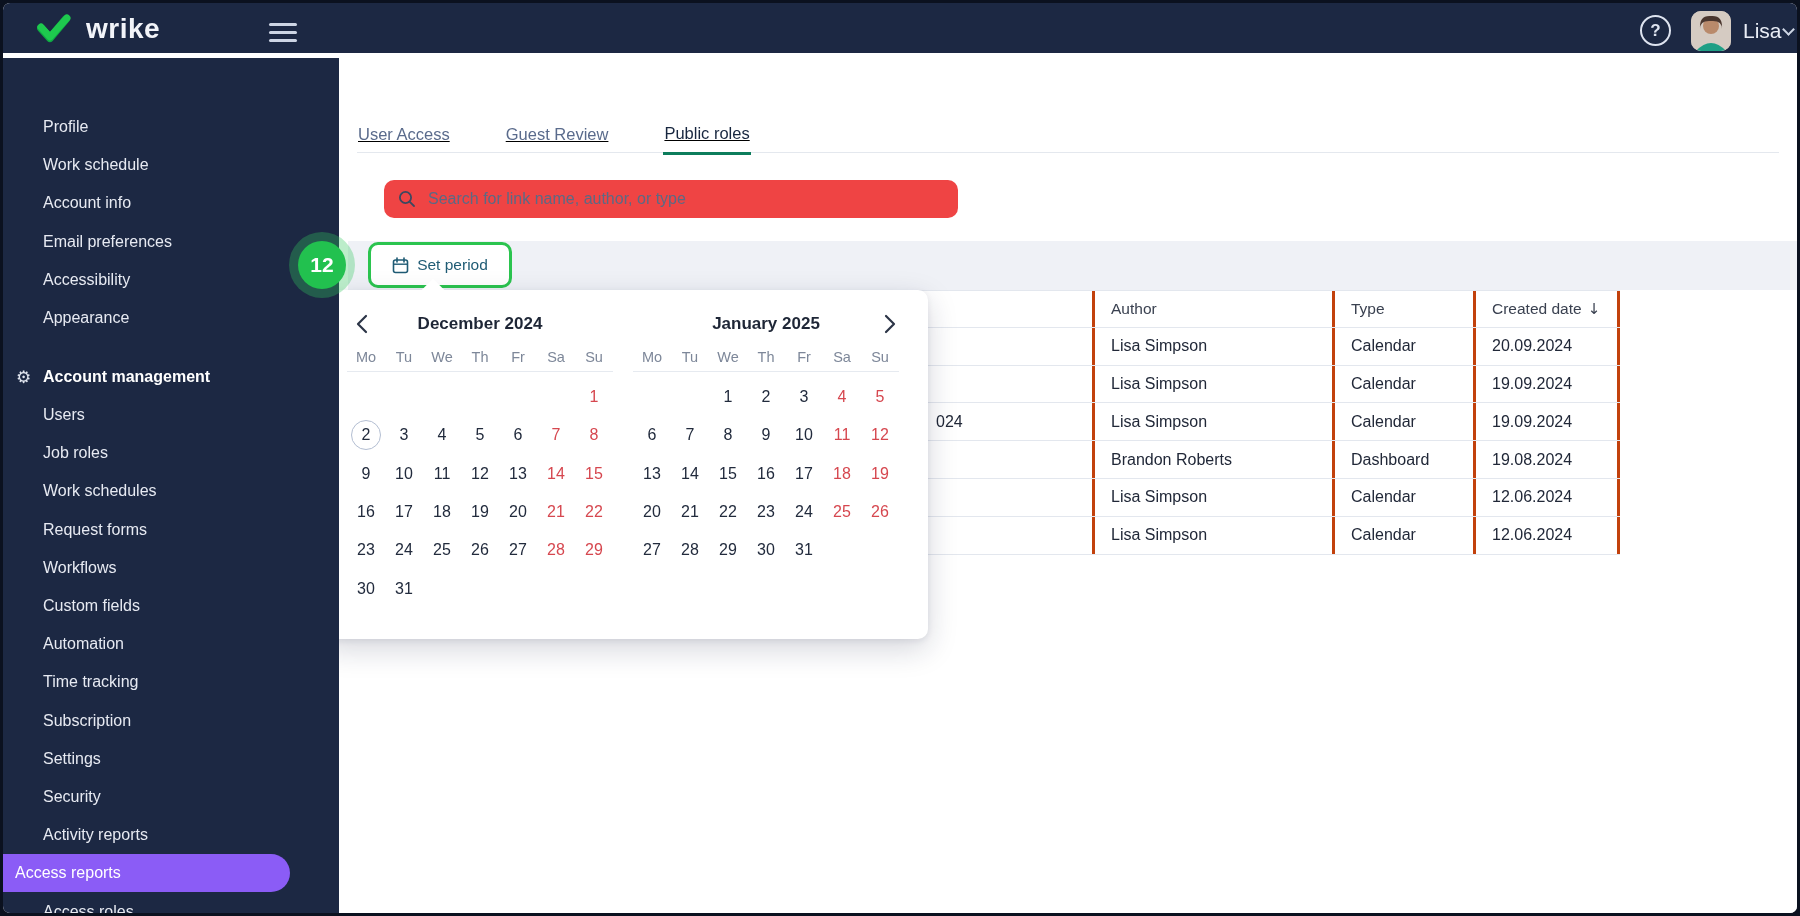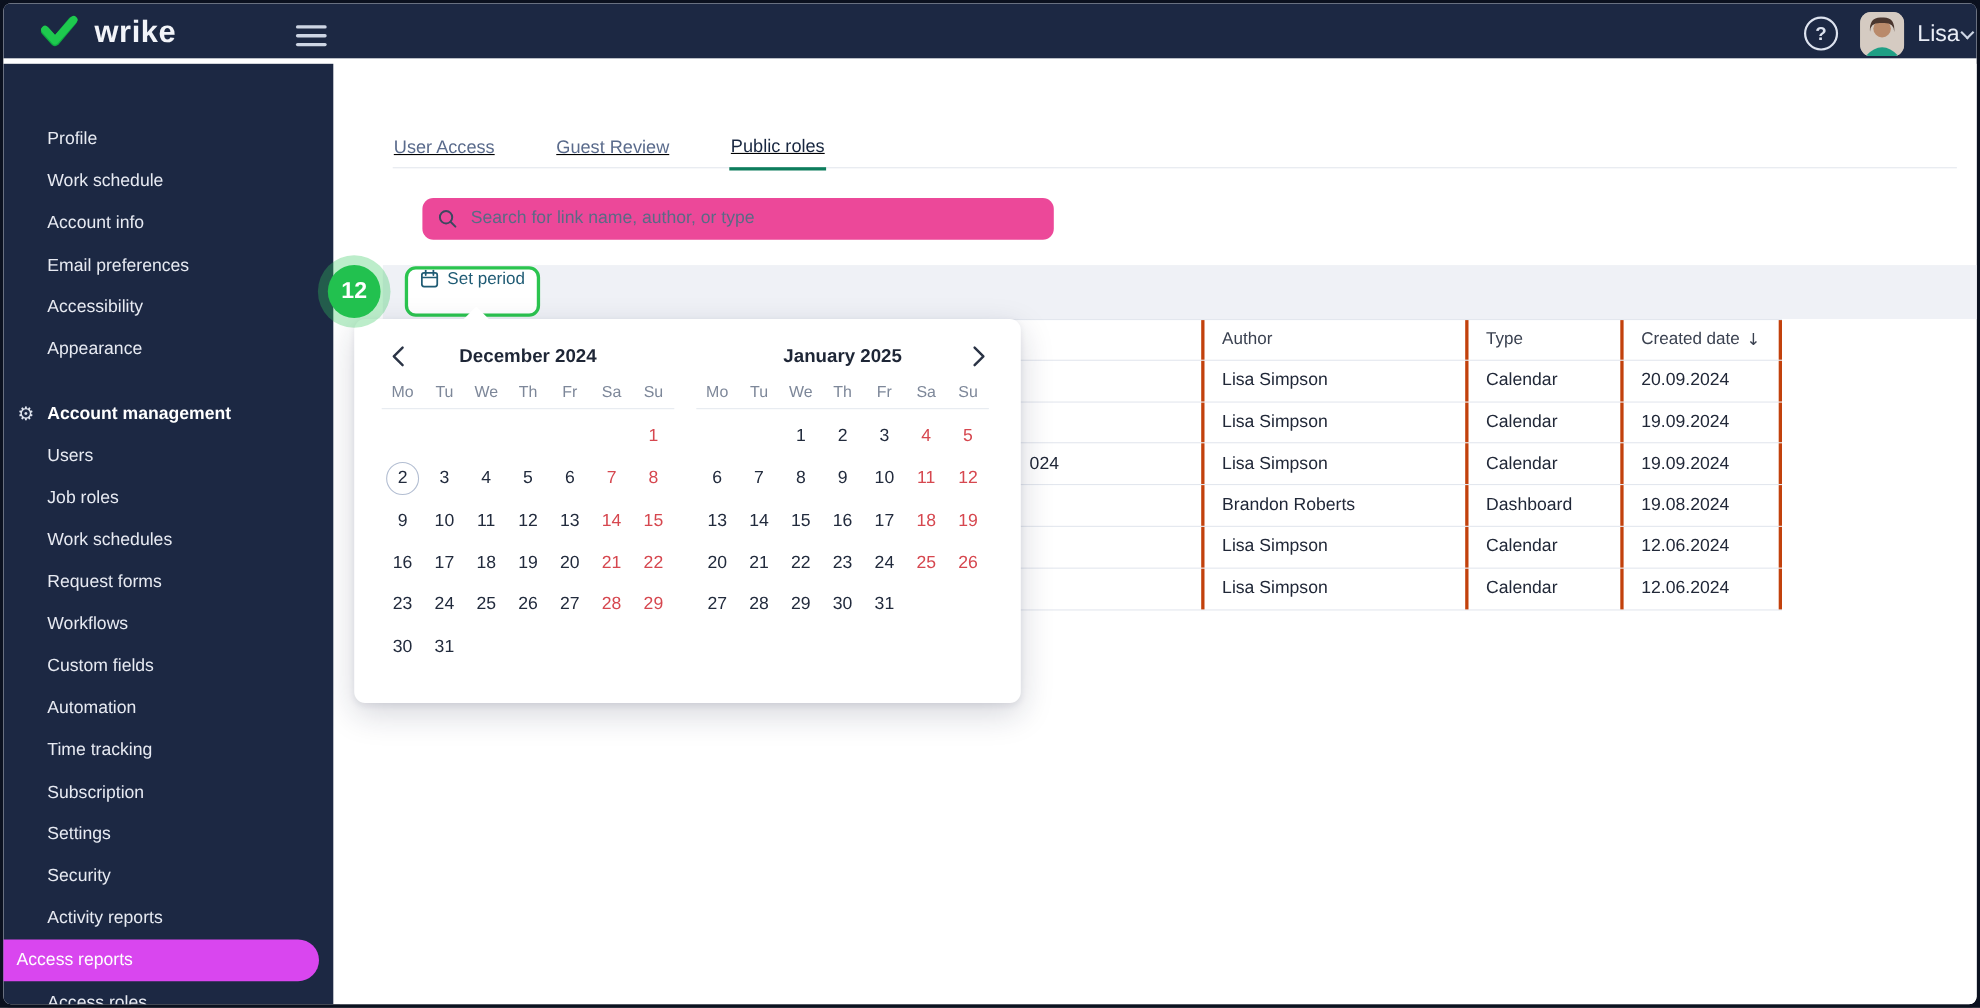--- a/index.html
+++ b/index.html
@@ -15,38 +15,38 @@
   .logo-text { color:#f2f4f9; font-size:28px; font-weight:700; letter-spacing:.5px; }
   .burger { position:absolute; left:266px; top:20px; width:28px; cursor:pointer; }
   .burger i { display:block; height:3px; background:#cdd5e4; margin-bottom:5px; border-radius:2px; }
   .help-btn { position:absolute; left:1637px; top:12px; width:31px; height:31px; border:2px solid #dde3ef;
     border-radius:50%; color:#dde3ef; font-size:17px; font-weight:700; display:flex; align-items:center; justify-content:center; }
   .avatar { position:absolute; left:1688px; top:8px; width:40px; height:40px; border-radius:10px; overflow:hidden; background:#cfc4bb; }
   .user-name { position:absolute; left:1740px; top:16px; color:#e9edf6; font-size:21px; }
   .chev-down { position:absolute; left:1781px; top:22px; width:9px; height:9px;
     border-right:2px solid #cdd5e4; border-bottom:2px solid #cdd5e4; transform:rotate(45deg); }
   
-  .sidebar { position:absolute; left:0; top:55px; bottom:0; width:300px; background:#1c2843; z-index:40; }
+  .sidebar { position:absolute; left:0; top:55px; bottom:0; width:336px; background:#1c2843; z-index:40; }
   .nav-list { position:absolute; left:0; right:0; }
   #nav-personal { top:50px; }
   #nav-admin { top:338px; }
   .nav-item { height:38.2px; display:flex; align-items:center; padding-left:40px;
     color:#e7eaf2; font-size:16px; cursor:pointer; white-space:nowrap; }
-  .nav-item.active { background:#d946ef; color:#fff; width:287px; border-radius:0 19px 19px 0;padding-left:12px; }
+  .nav-item.active { background:#8b5cf6; color:#fff; width:287px; border-radius:0 19px 19px 0;padding-left:12px; }
   .section-head { position:absolute; top:300px; left:0; right:0; height:38px; display:flex; align-items:center;
     padding-left:40px; color:#ffffff; font-size:16px; font-weight:700; }
   .gear { position:absolute; left:13px; top:50%; transform:translateY(-50%); font-family:"DejaVu Sans",sans-serif;
     color:#dfe4ee; font-size:17px; line-height:1; }
   
   .main { position:absolute; left:306px; top:55px; right:0; bottom:0; background:#fff; }
   .tabs { position:absolute; left:48px; top:56px; height:41px; display:flex; gap:54px; z-index:2;text-decoration:underline; }
   .tab { font-size:16.5px; color:#5a6b8c; display:flex; align-items:center; cursor:pointer; padding:0 1px; }
   .tab.active { color:#17263f; font-weight:500; border-bottom:3px solid #0d7d5c; }
   .tabs-line { position:absolute; left:48px; right:18px; top:94px; height:1px; background:#e4e8ee; }
-  .search { position:absolute; left:75px; top:122px; width:574px; height:38px; background:#ec4899;
+  .search { position:absolute; left:75px; top:122px; width:574px; height:38px; background:#ef4444;
     border-radius:10px; display:flex; align-items:center; padding:0 14px; }
   .search input { flex:1; border:none; outline:none; background:transparent; font-size:16px;
     font-family:"Liberation Sans",sans-serif; color:#2b3750; margin-left:10px; }
   .search input::placeholder { color:#5a6a85; opacity:1; }
   .band { position:absolute; left:39px; right:0; top:183px; height:49px; background:#eff1f6; }
   
   .grid-table { position:absolute; left:48px; top:232px; width:1263px; z-index:1; font-size:16px; color:#212838; }
   .t-row { display:grid; grid-template-columns:738px 240px 141px 144px; height:37.8px; border-bottom:1px solid #e3e7ee; }
   .t-row.head { border-top:1px solid #e3e7ee; color:#3a4150; font-size:15.5px; }
   .t-cell { display:flex; align-items:center; padding-left:16px; border-right:3px solid #c2410c; overflow:hidden; white-space:nowrap; }
@@ -68,22 +68,22 @@
   .day { display:flex; align-items:center; justify-content:center; font-size:16px; color:#222b3d; cursor:pointer; }
   .day.red { color:#d6474f; }
   .day.empty { cursor:default; }
   .day .today-ring { width:30px; height:30px; border:1px solid #b3bed2; border-radius:50%;
     display:flex; align-items:center; justify-content:center; }
   
   .step-badge { position:absolute; left:286px; top:229px; width:66px; height:66px; border-radius:50%;
     background:rgba(52,199,95,.33); z-index:45; }
   .step-badge .inner { position:absolute; left:9px; top:9px; width:48px; height:48px; border-radius:50%;
     background:#22c14f; color:#fff; font-weight:700; font-size:21px; display:flex; align-items:center; justify-content:center; }
-  .set-period-box { position:absolute; left:365px; top:239px; width:123px; height:46px; background:#fff;
-    border:3.5px solid #2bc44f; border-radius:10px; z-index:25; display:flex; justify-content:center;
+  .set-period-box { position:absolute; left:365px; top:239px; width:144px; height:46px; background:#fff;
+    border:3.5px solid #2bc44f; border-radius:10px; z-index:25; display:flex; align-items:center; justify-content:center;
     gap:8px; cursor:pointer; }
   .set-period-label { color:#1f5b74; font-size:15.5px; }
 </style>
 </head>
 <body>
 
 <div class="frame">
 
   <div class="topbar">
     <div class="logo">

